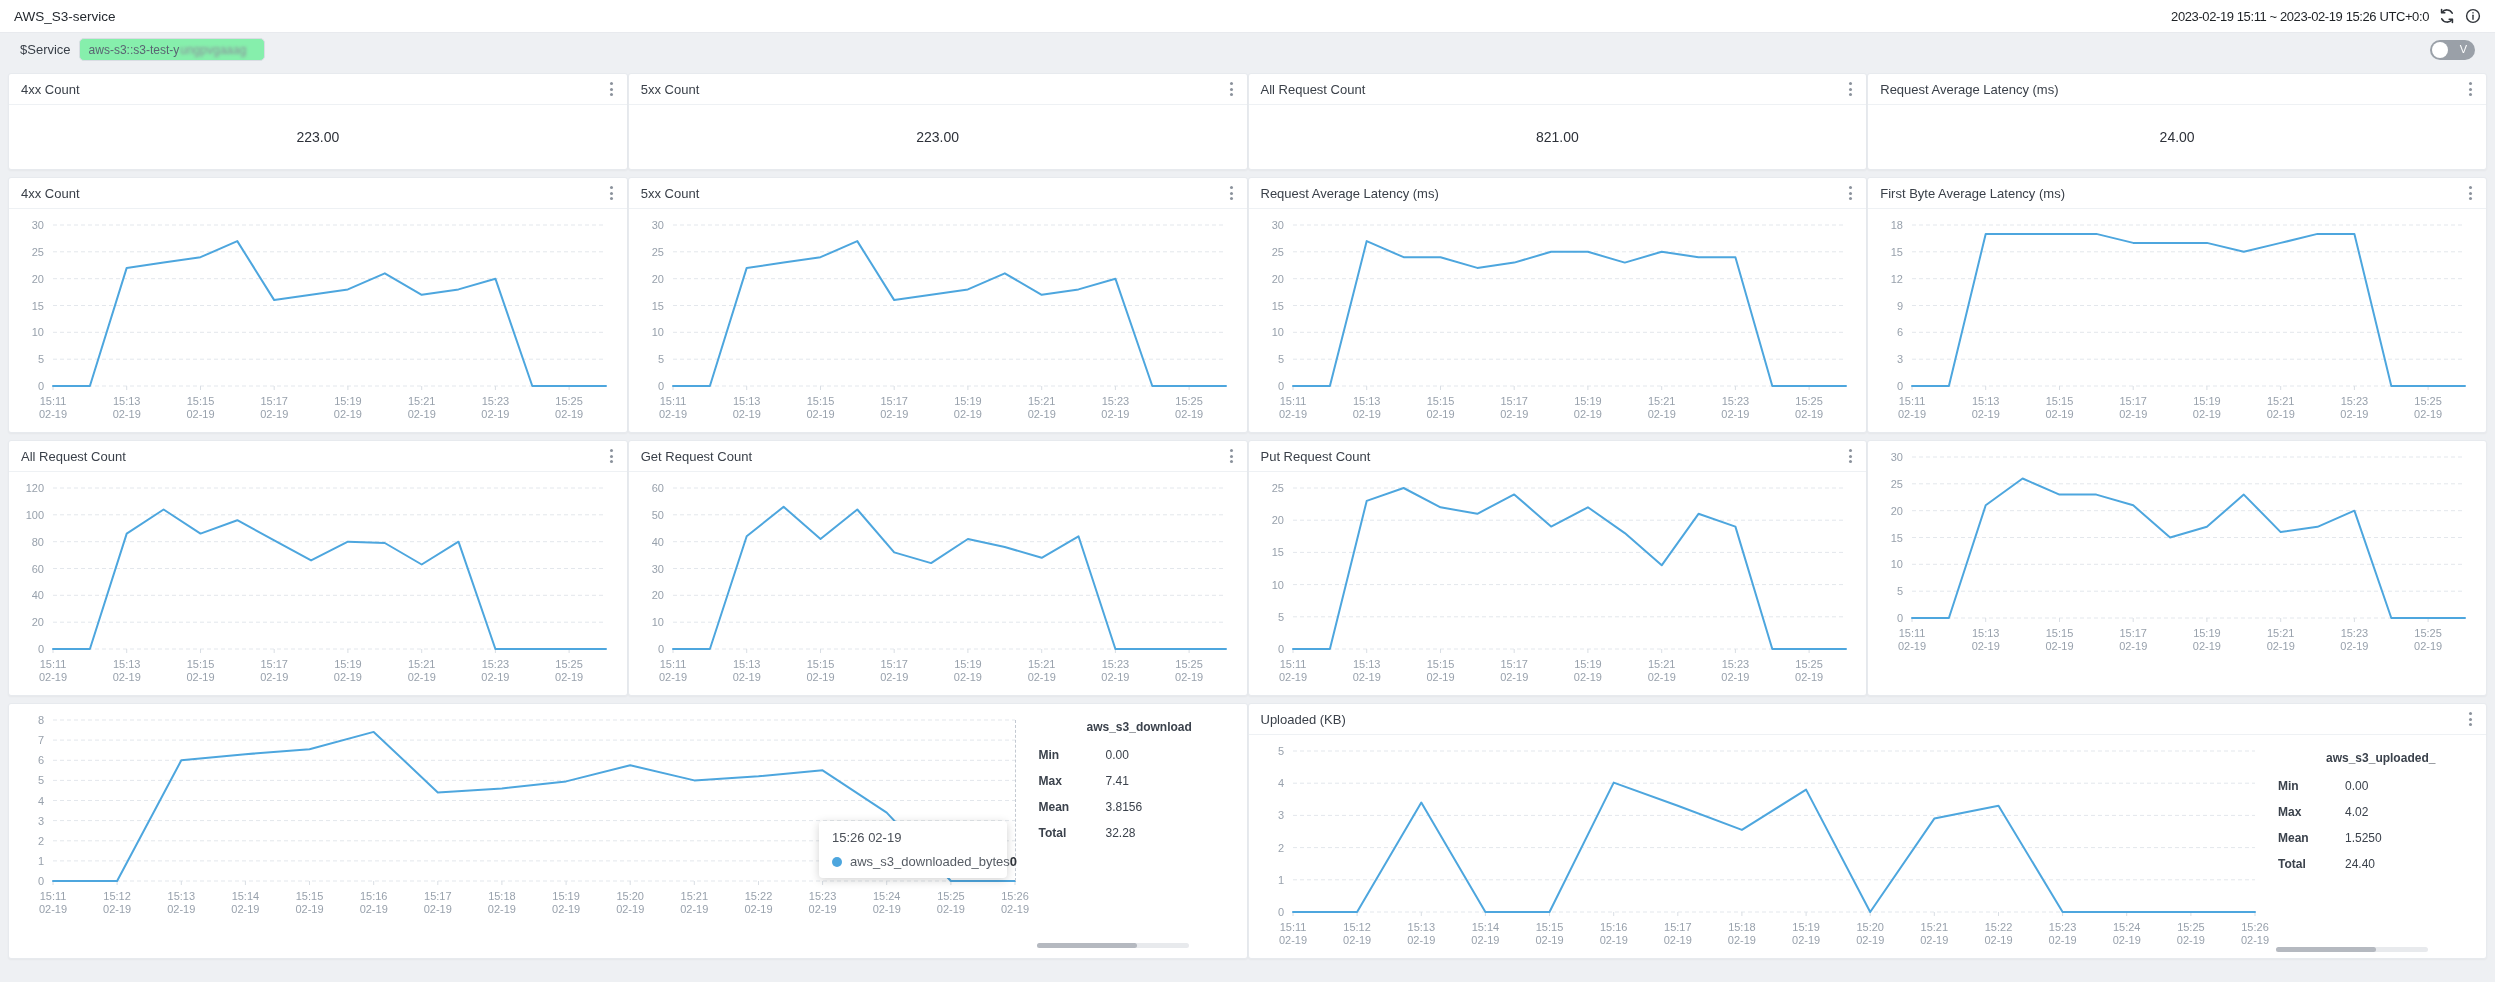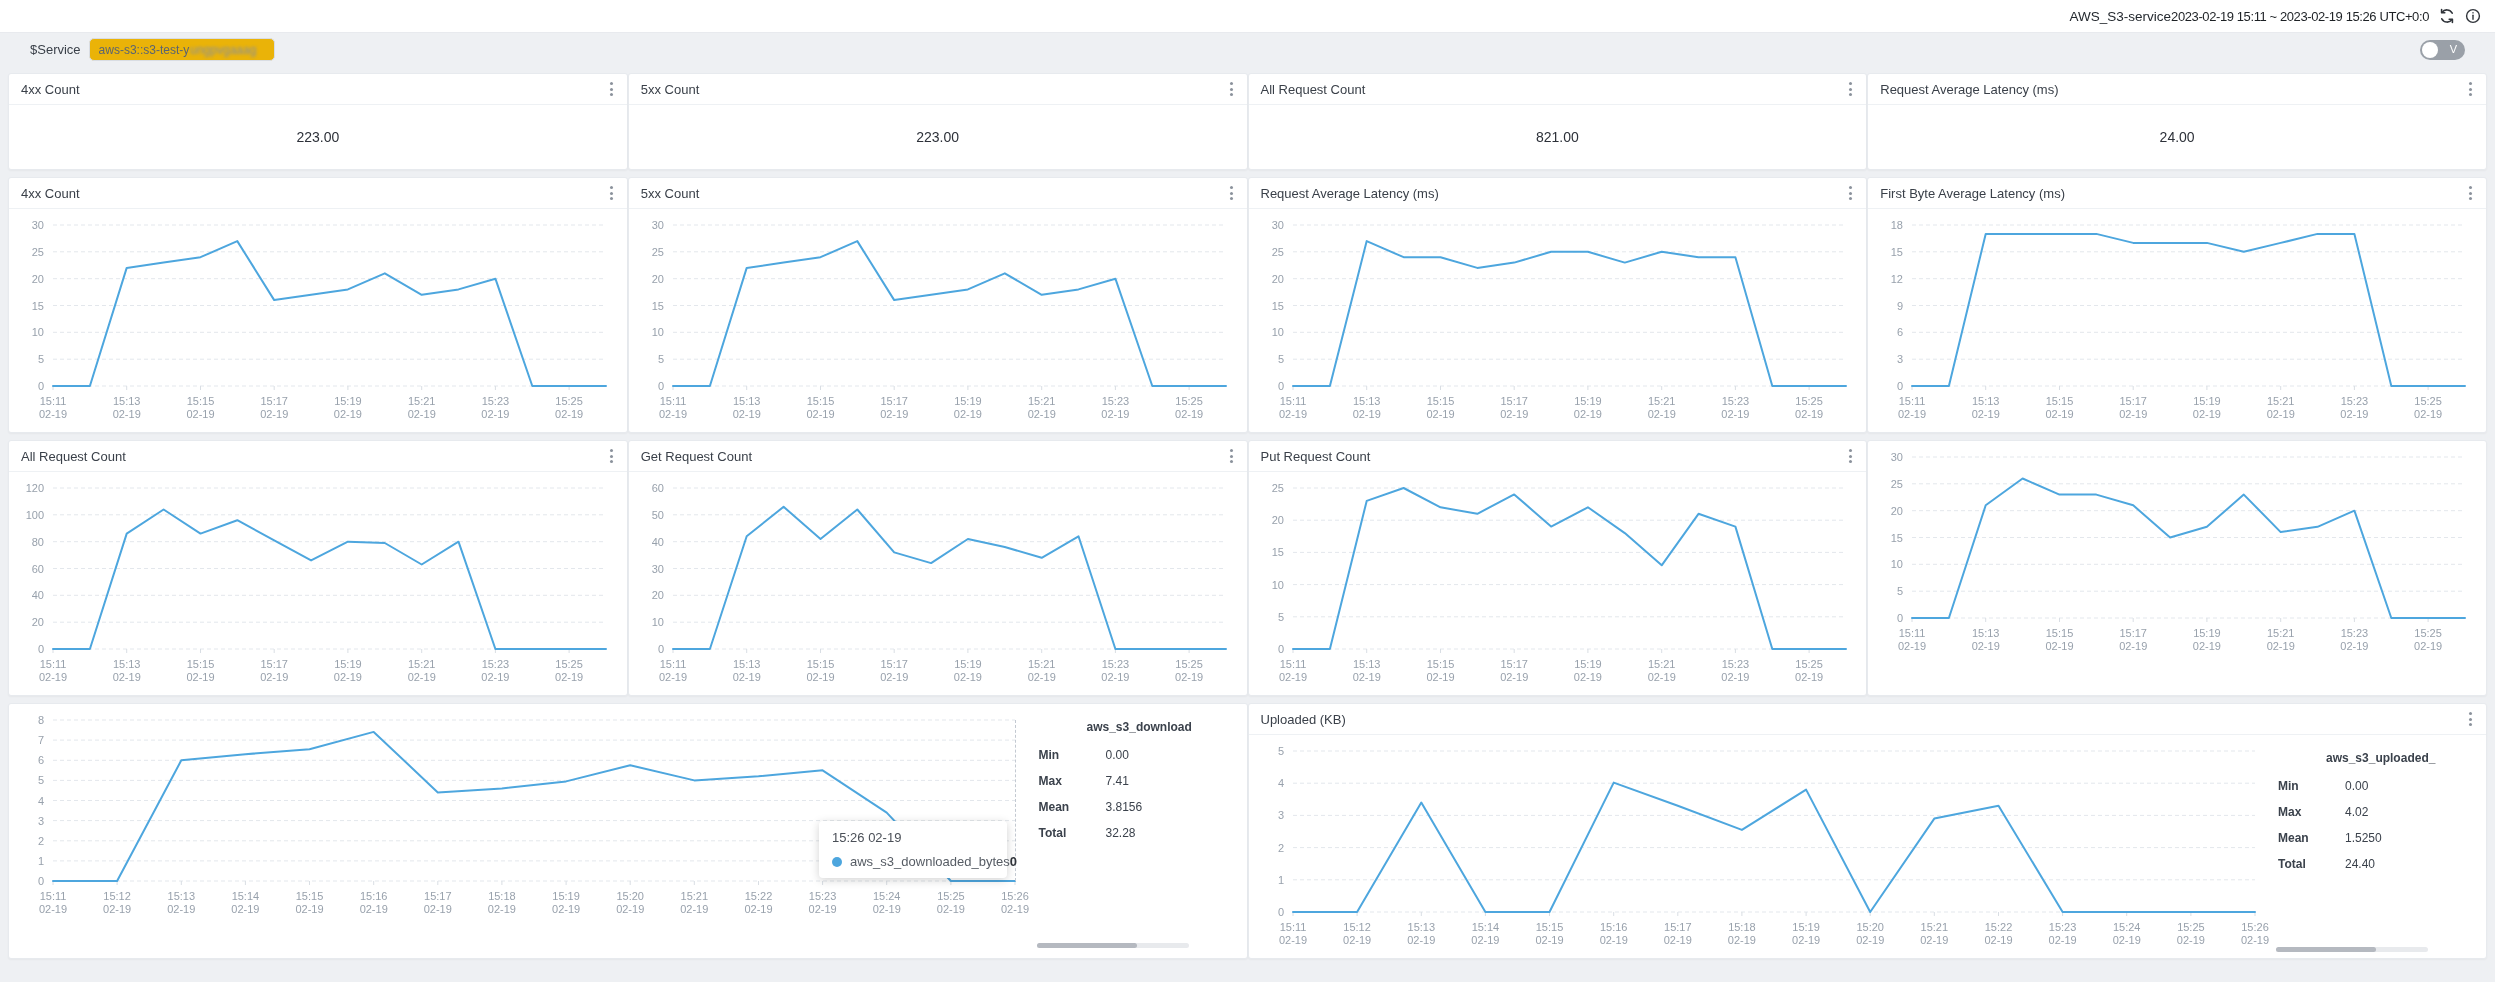--- a/index.html
+++ b/index.html
@@ -1,31 +1,31 @@
 <!DOCTYPE html>
 <html><head>
 <meta charset="utf-8">
 <style>
   * { box-sizing: border-box; margin: 0; padding: 0; }
   html,body { width:2495px; height:982px; overflow:hidden; }
   body { font-family: "Liberation Sans", sans-serif; background:#eef0f3; color:#333; }
 
   
   .app-header { height:33px; background:#fff; border-bottom:1px solid #e8eaee;
-    display:flex; align-items:center; justify-content:flex-end; padding:0 14px; }
+    display:flex; align-items:center; justify-content:space-between; padding:0 14px; }
   .app-title { font-size:13.5px; color:#24292f; }
   .header-right { display:flex; align-items:center; gap:10px; }
   .time-range { font-family:Liberation Sans, sans-serif; font-size:13px; color:#1d2125; letter-spacing:-0.4px; cursor:pointer; }
   .hicon { width:16px; height:16px; display:inline-flex; cursor:pointer; }
 
   
-  .toolbar { height:33px; display:flex; align-items:center; justify-content:space-between; padding:0 30px; }
+  .toolbar { height:33px; display:flex; align-items:center; justify-content:space-between; padding:0 20px; }
   .toolbar-left { display:flex; align-items:center; gap:8px; }
   .service-label { font-size:13px; color:#3a4049; }
-  .service-input { width:186px; height:23px; background:#eab308; border:1px solid #d9dde3; border-radius:5px;
+  .service-input { width:186px; height:23px; background:#86efac; border:1px solid #d9dde3; border-radius:5px;
     font-size:12px; color:#5a6472; display:flex; align-items:center; padding:0 9px; overflow:hidden; white-space:nowrap; cursor:text; }
   .redacted { filter: blur(1.8px); color:#8a909b; margin-left:1px; }
   .toggle { width:45px; height:20px; background:#9aa0a8; border-radius:10px; position:relative; cursor:pointer; }
   .toggle .knob { position:absolute; left:2px; top:2px; width:16px; height:16px; background:#fff; border-radius:50%; }
   .toggle .tlabel { position:absolute; right:8px; top:3px; font-size:11px; color:#fff; }
 
   
   .main { padding:7px 8px 0; }
   .row { display:flex; gap:0; margin-bottom:7px;align-items:center; }
   .card { background:#fff; border:1px solid #e7eaee; border-radius:3px; flex:1;

